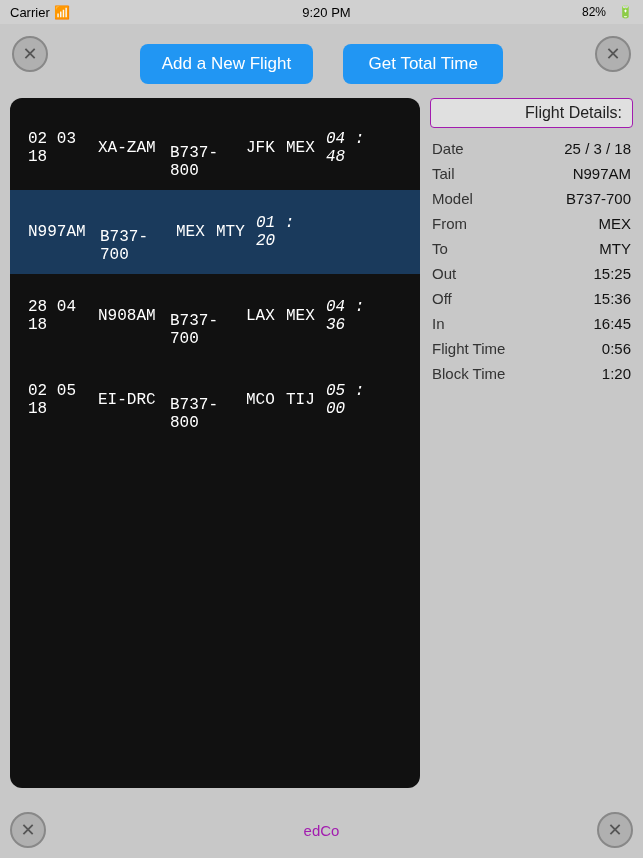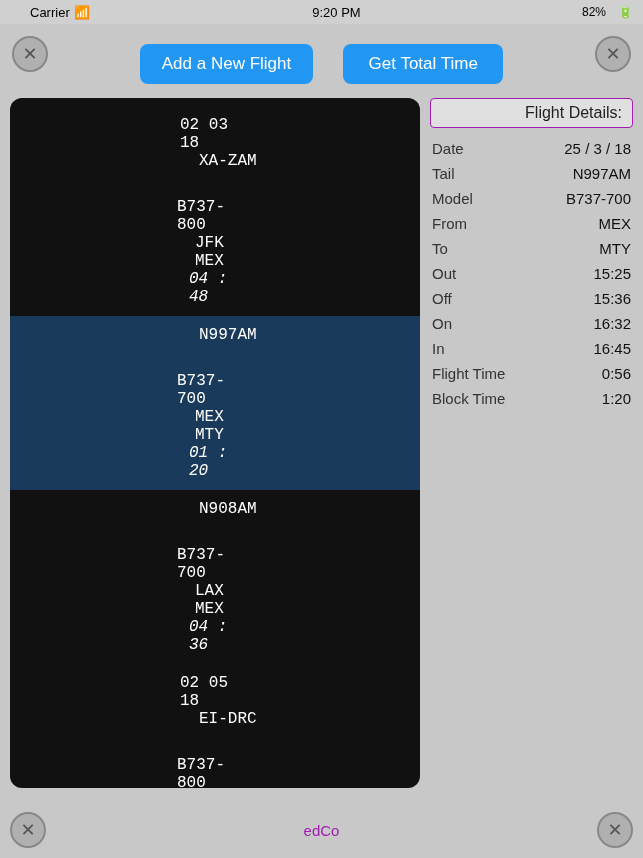--- a/index.html
+++ b/index.html
@@ -18,21 +18,21 @@
       width: 100%;
       height: 24px;
       background: #d0d0d0;
       display: flex;
       align-items: center;
       justify-content: space-between;
       padding: 0 10px;
       font-size: 13px;
       font-weight: 500;
     }
-    .status-bar-left { display: flex; align-items: center; gap: 5px; margin-left: 20px; }
+    .status-bar-left { display: flex; align-items: center; gap: 5px; }
     .status-bar-center { font-size: 13px; font-weight: 500; }
     .status-bar-right { display: flex; align-items: center; gap: 12px; font-size: 12px; }
 
     
     .x-btn {
       width: 36px;
       height: 36px;
       border-radius: 50%;
       background: #b0b0b0;
       border: 2px solid #888;
@@ -95,28 +95,27 @@
 
     .flight-row {
       display: flex;
       align-items: center;
       padding: 10px 18px;
       color: white;
       font-size: 16px;
       font-family: 'Courier New', Courier, monospace;
       cursor: pointer;
       gap: 0;
-      flex-direction: column;
     }
     .flight-row.selected {
       background: #1a3a5c;
     }
 
     .flight-row .col-date  { width: 70px; }
-    .flight-row .col-tail  { width: 72px; margin-left: 40px; }
+    .flight-row .col-tail  { width: 72px; }
     .flight-row .col-model { width: 76px; margin-top: 28px; }
     .flight-row .col-from  { width: 40px; }
     .flight-row .col-to    { width: 40px; }
     .flight-row .col-time  { width: 52px; text-align: left; font-style: italic; }
 
     
     .flight-details-panel {
       flex: 1;
       display: flex;
       flex-direction: column;
@@ -208,20 +207,21 @@
       <span class="col-time">04 : 48</span>
     </div>
       <div class="flight-row selected">
       <span class="col-tail">N997AM</span>
       <span class="col-model">B737-700</span>
       <span class="col-from">MEX</span>
       <span class="col-to">MTY</span>
       <span class="col-time">01 : 20</span>
     </div>
       <div class="flight-row">
+      <span class="col-date">28 04 18</span>
       <span class="col-tail">N908AM</span>
       <span class="col-model">B737-700</span>
       <span class="col-from">LAX</span>
       <span class="col-to">MEX</span>
       <span class="col-time">04 : 36</span>
     </div>
       <div class="flight-row">
       <span class="col-date">02 05 18</span>
       <span class="col-tail">EI-DRC</span>
       <span class="col-model">B737-800</span>
@@ -256,24 +256,20 @@
     </div>
         <div class="detail-row">
       <span class="detail-label">Out</span>
       <span class="detail-value">15:25</span>
     </div>
         <div class="detail-row">
       <span class="detail-label">Off</span>
       <span class="detail-value">15:36</span>
     </div>
         <div class="detail-row">
-      <span class="detail-label">On</span>
-      <span class="detail-value">16:32</span>
-    </div>
-        <div class="detail-row">
       <span class="detail-label">In</span>
       <span class="detail-value">16:45</span>
     </div>
         <div class="detail-row">
       <span class="detail-label">Flight Time</span>
       <span class="detail-value">0:56</span>
     </div>
         <div class="detail-row">
       <span class="detail-label">Block Time</span>
       <span class="detail-value">1:20</span>

